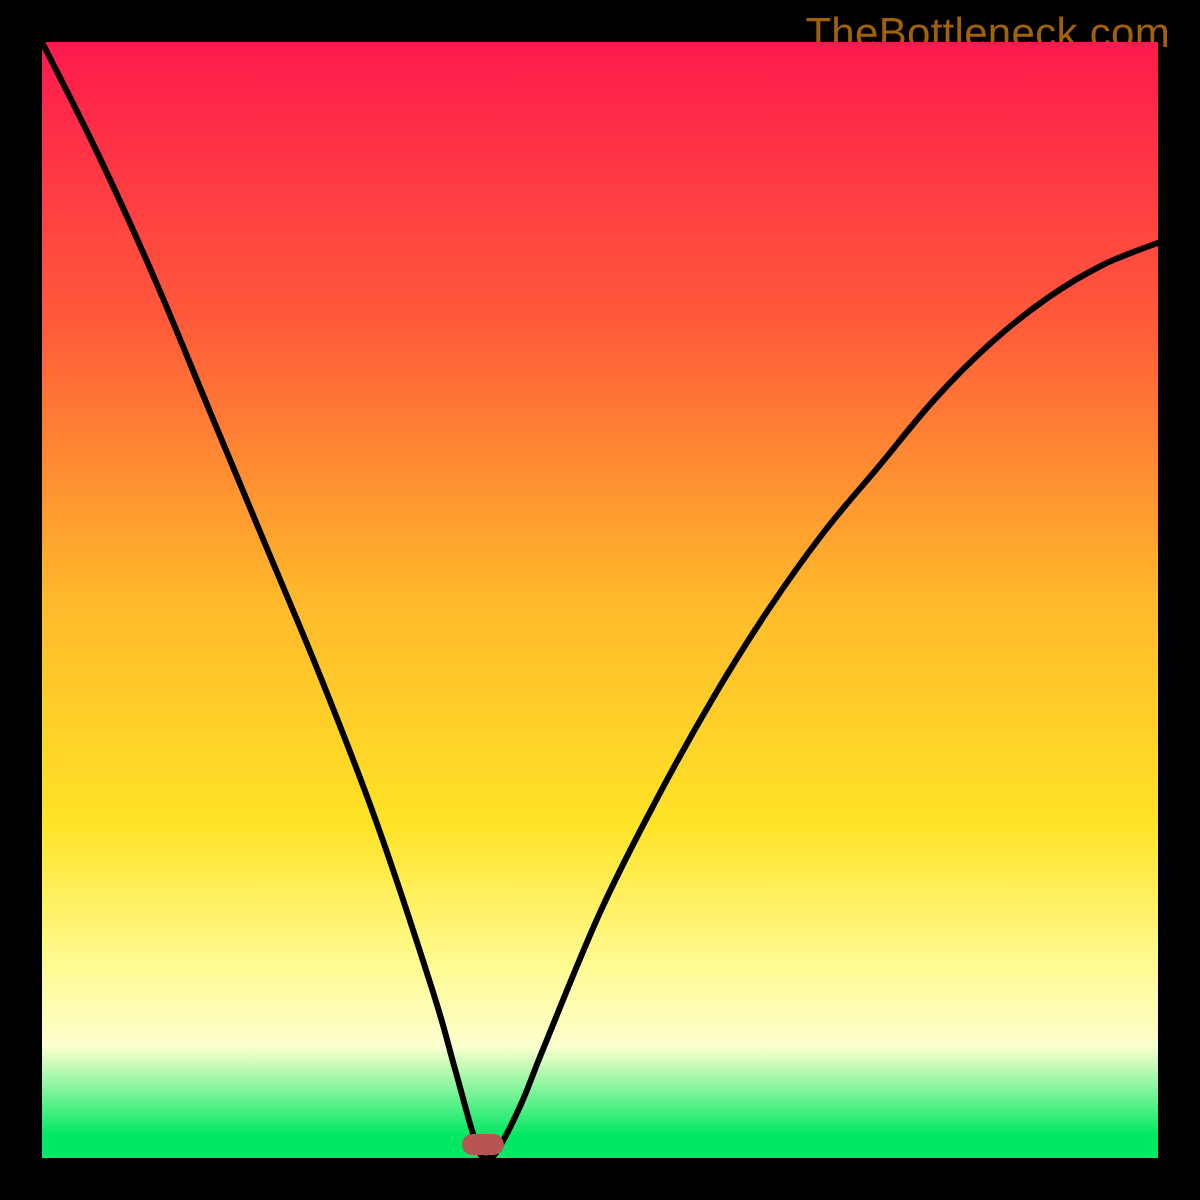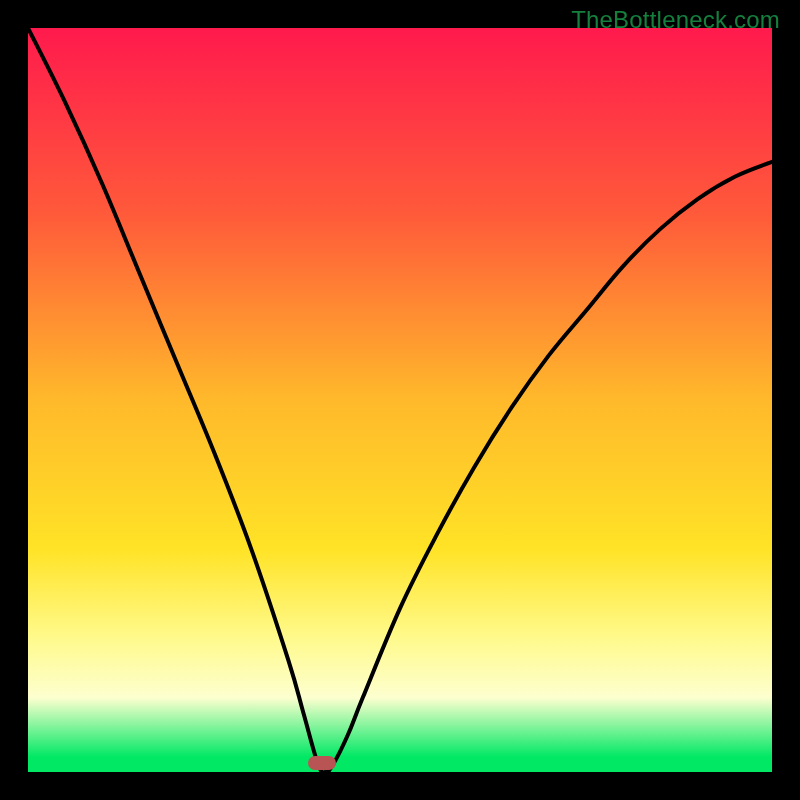--- a/index.html
+++ b/index.html
@@ -26,22 +26,22 @@
       #fffa8c 82%,
       #fdffcf 90%,
       #00e864 98%,
       #00e864 100%
     );
   }
   .watermark {
     position: absolute;
     top: 6px;
     right: 20px;
-    color: #15803d;
-    font-size: 24px;
+    color: #a16207;
+    font-size: 28px;
     letter-spacing: 0.2px;
     font-weight: 500;
   }
   svg.curve {
     position: absolute;
     left: 0;
     top: 0;
     width: 744px;
     height: 744px;
   }

